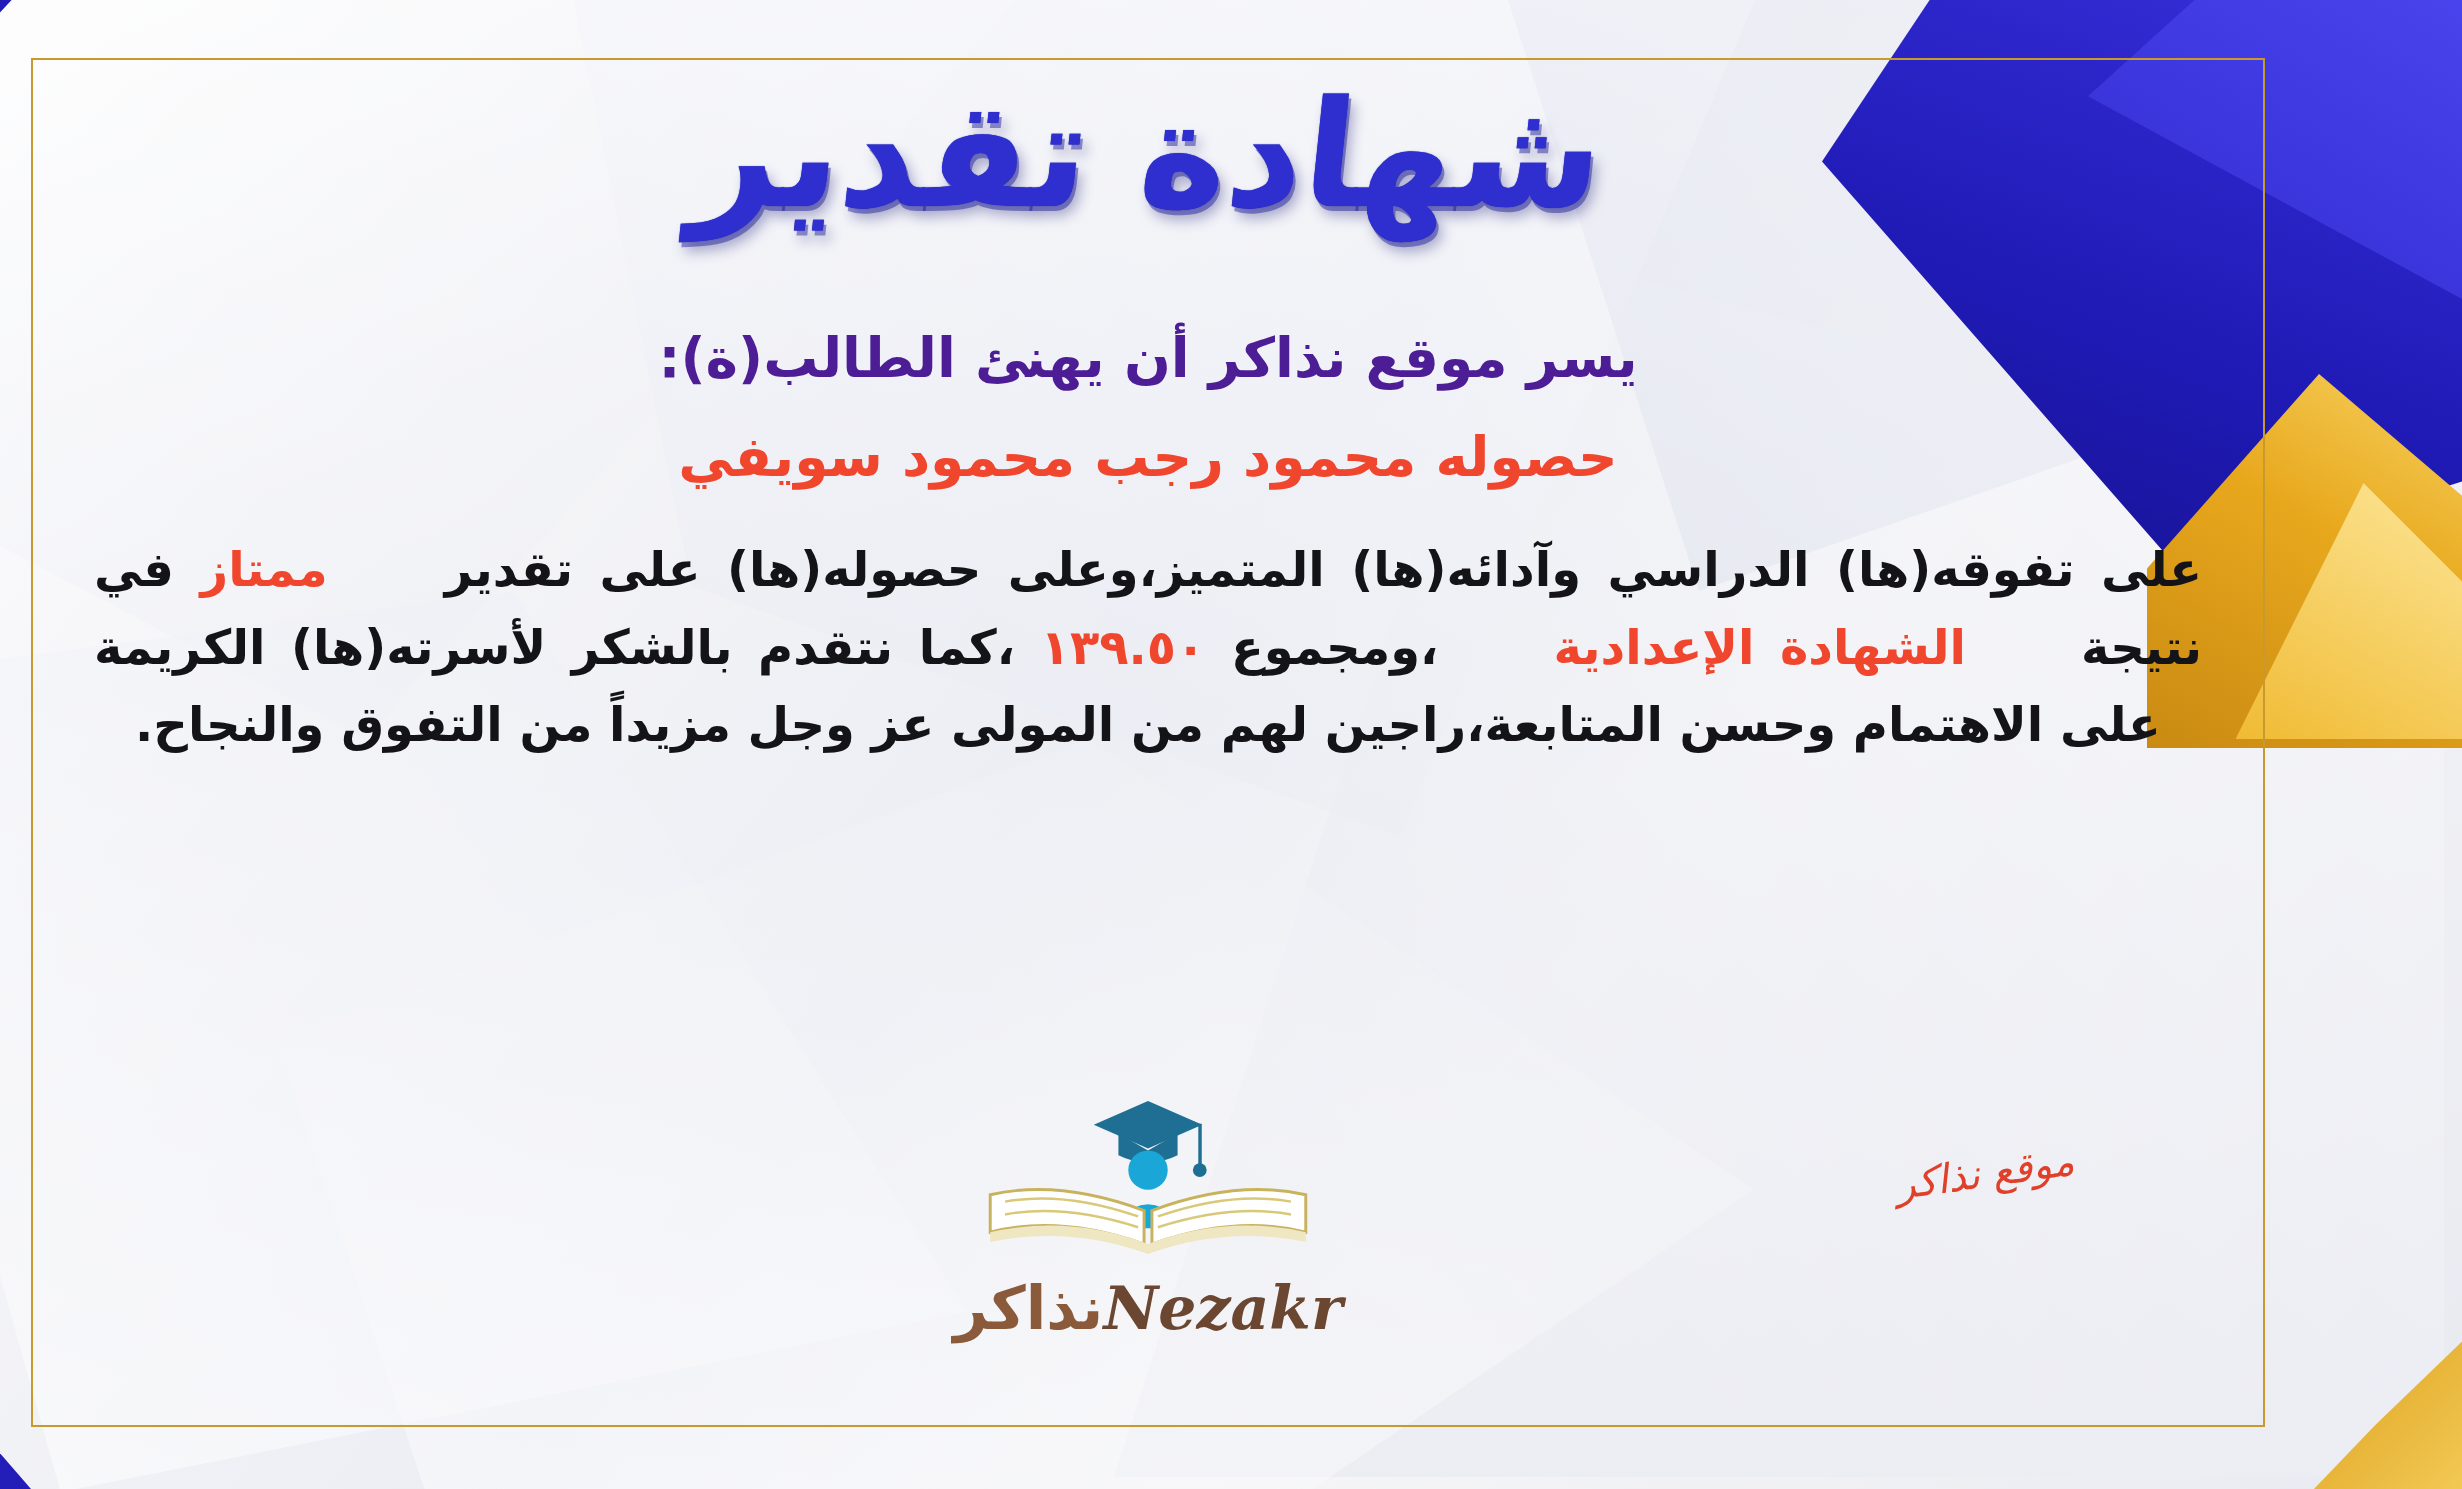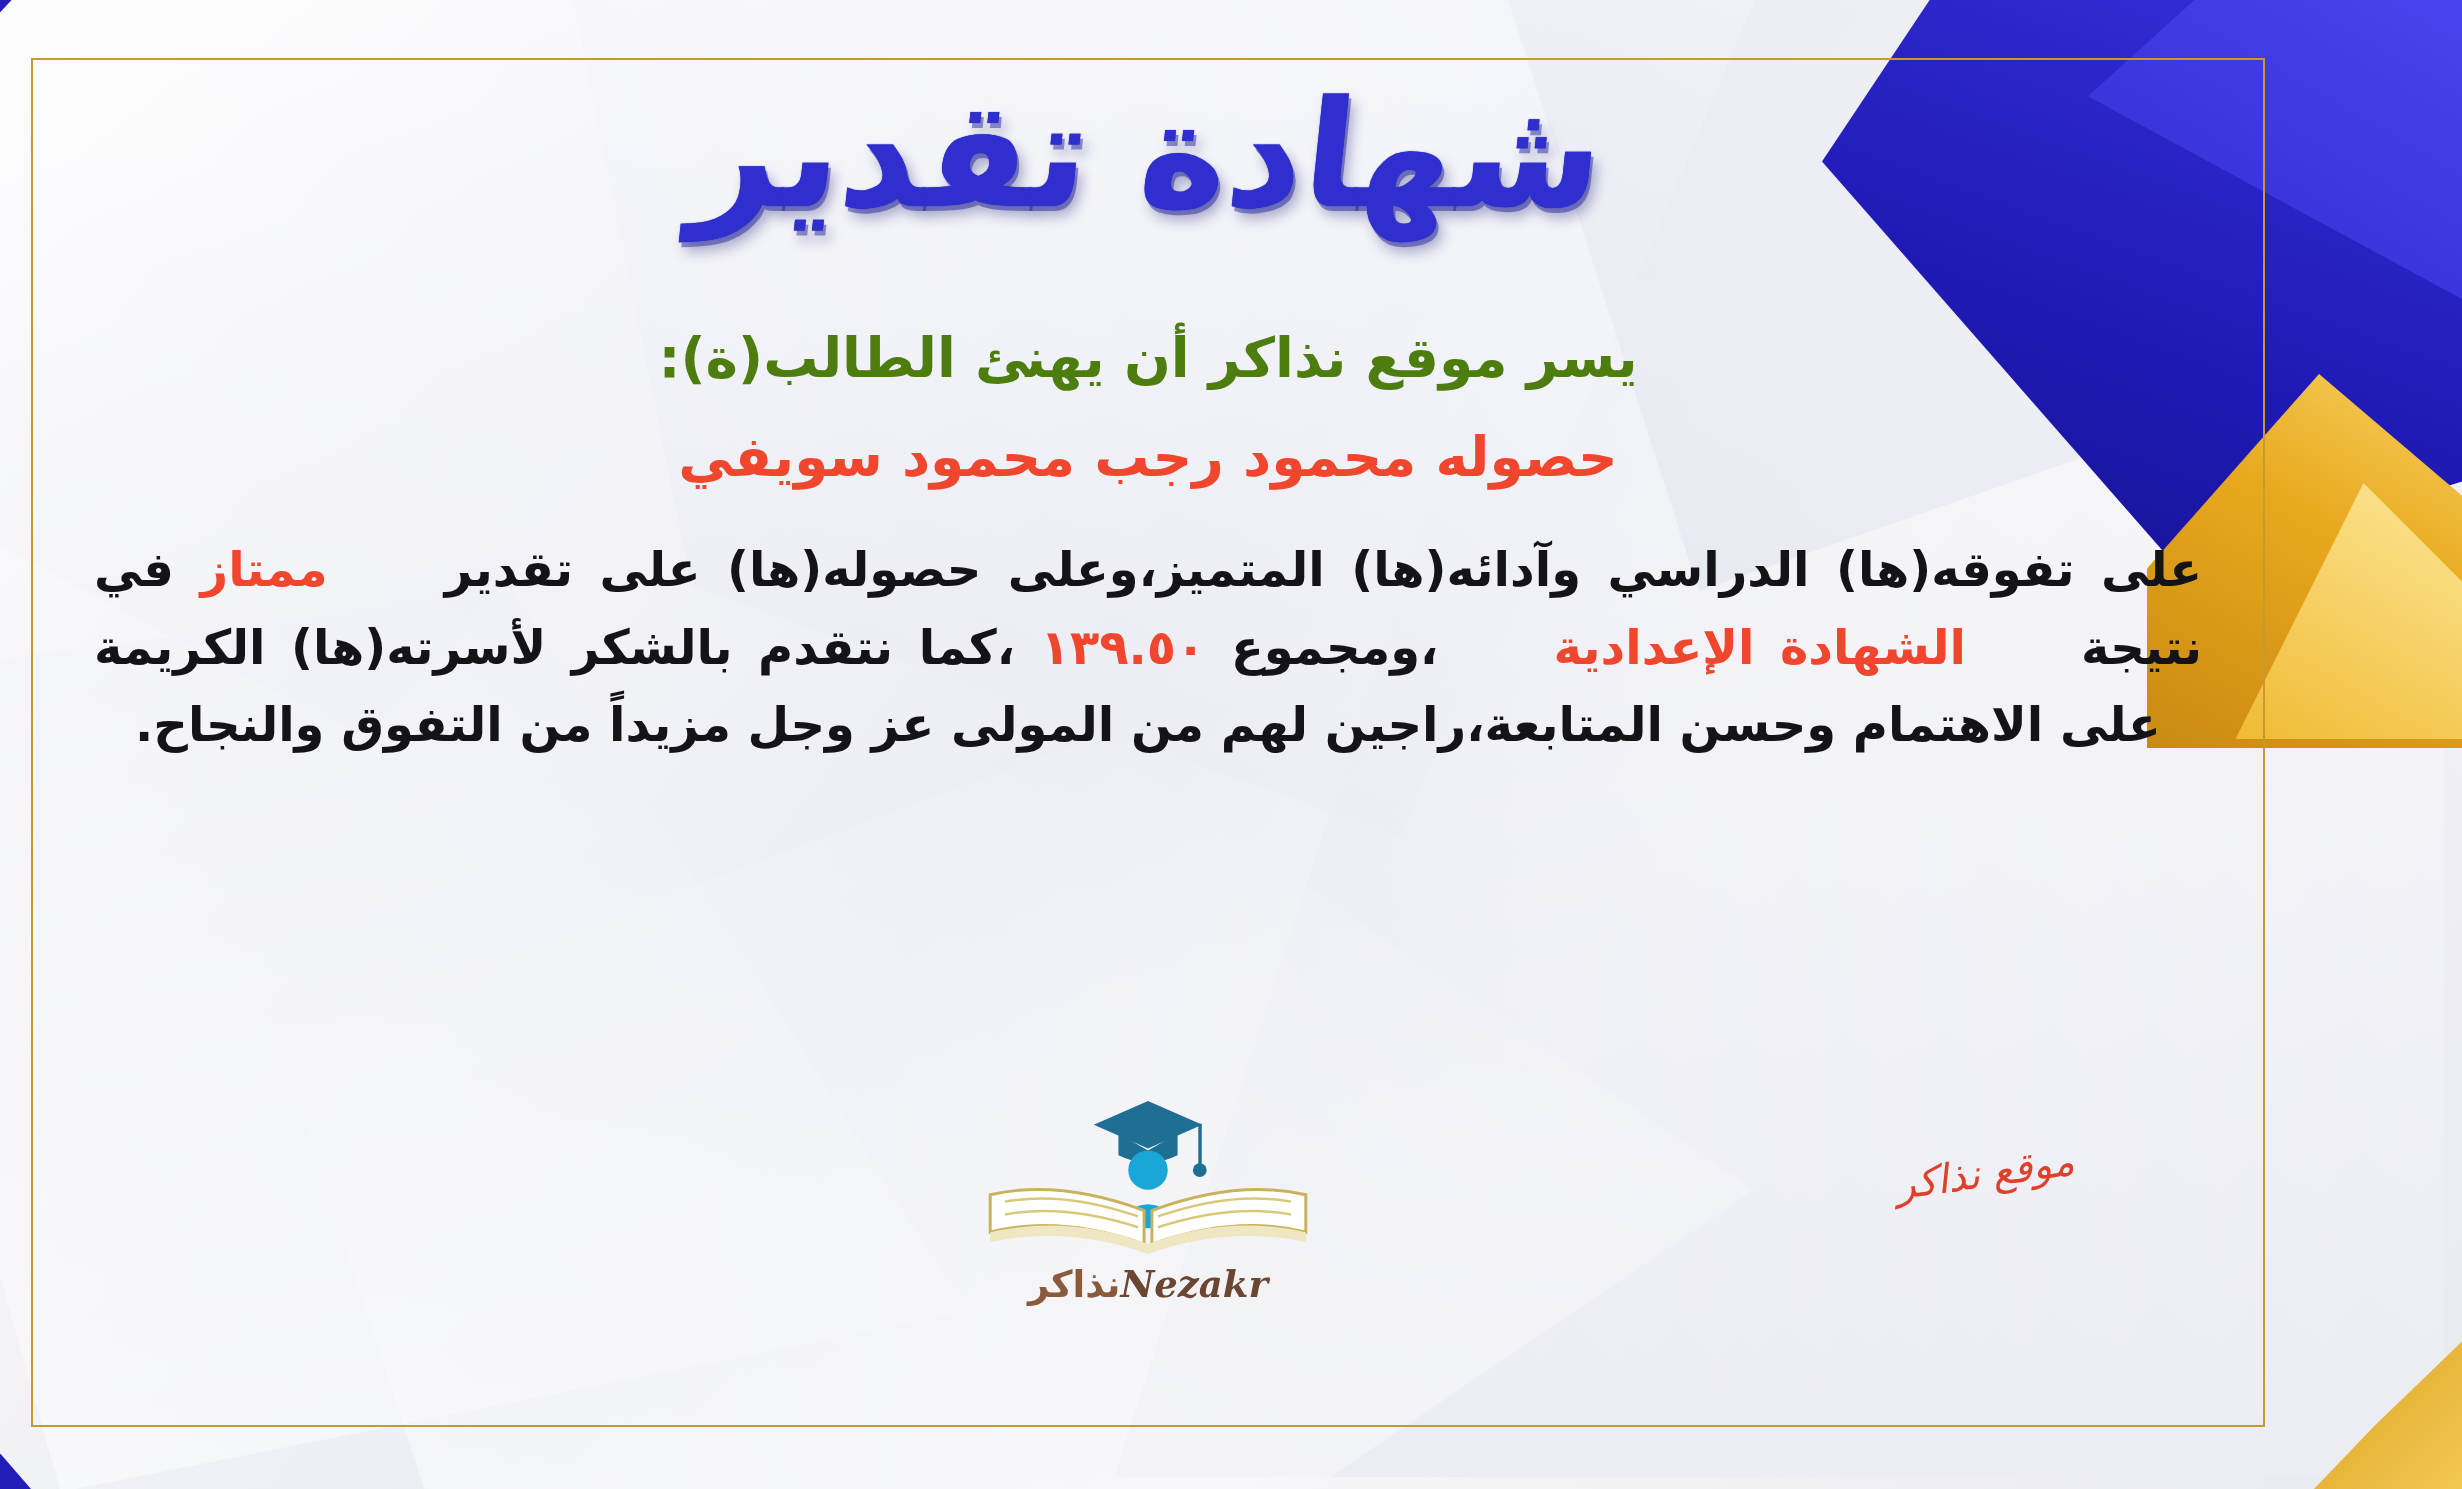--- a/index.html
+++ b/index.html
@@ -157,21 +157,21 @@
       3px 4.9px 0 rgba(24,24,150,0.45),
       6.9px 9.8px 12.8px rgba(30,30,120,0.35);
     transform: skewX(-6deg);
     line-height: 1.1;
     white-space: nowrap;
   }
 
   .intro {
     margin-top: 89px;
     font-size: 55px;
-    color: #4d7c0f;
+    color: #4c1d95;
     font-weight: 600;
     text-align: center;
     white-space: nowrap;
   }
 
   .student-name {
     margin-top: 35px;
     font-size: 55px;
     font-weight: 700;
     color: #f0462d;
@@ -241,22 +241,22 @@
     width: 443px;
     text-align: center;
   }
   .logo-mark {
     width: 355px;
     height: 163px;
     margin: 0 auto;
     position: relative;
   }
   .logo-word {
-    margin-top: 3px;
-    font-size: 37px;
+    margin-top: 14px;
+    font-size: 60px;
     font-weight: 700;
     color: #8a5a3b;
     letter-spacing: 0px;
     white-space: nowrap;
   }
   .logo-word .en {
     color: #6b4630;
     font-family: "DejaVu Serif", serif;
     font-style: italic;
   }

